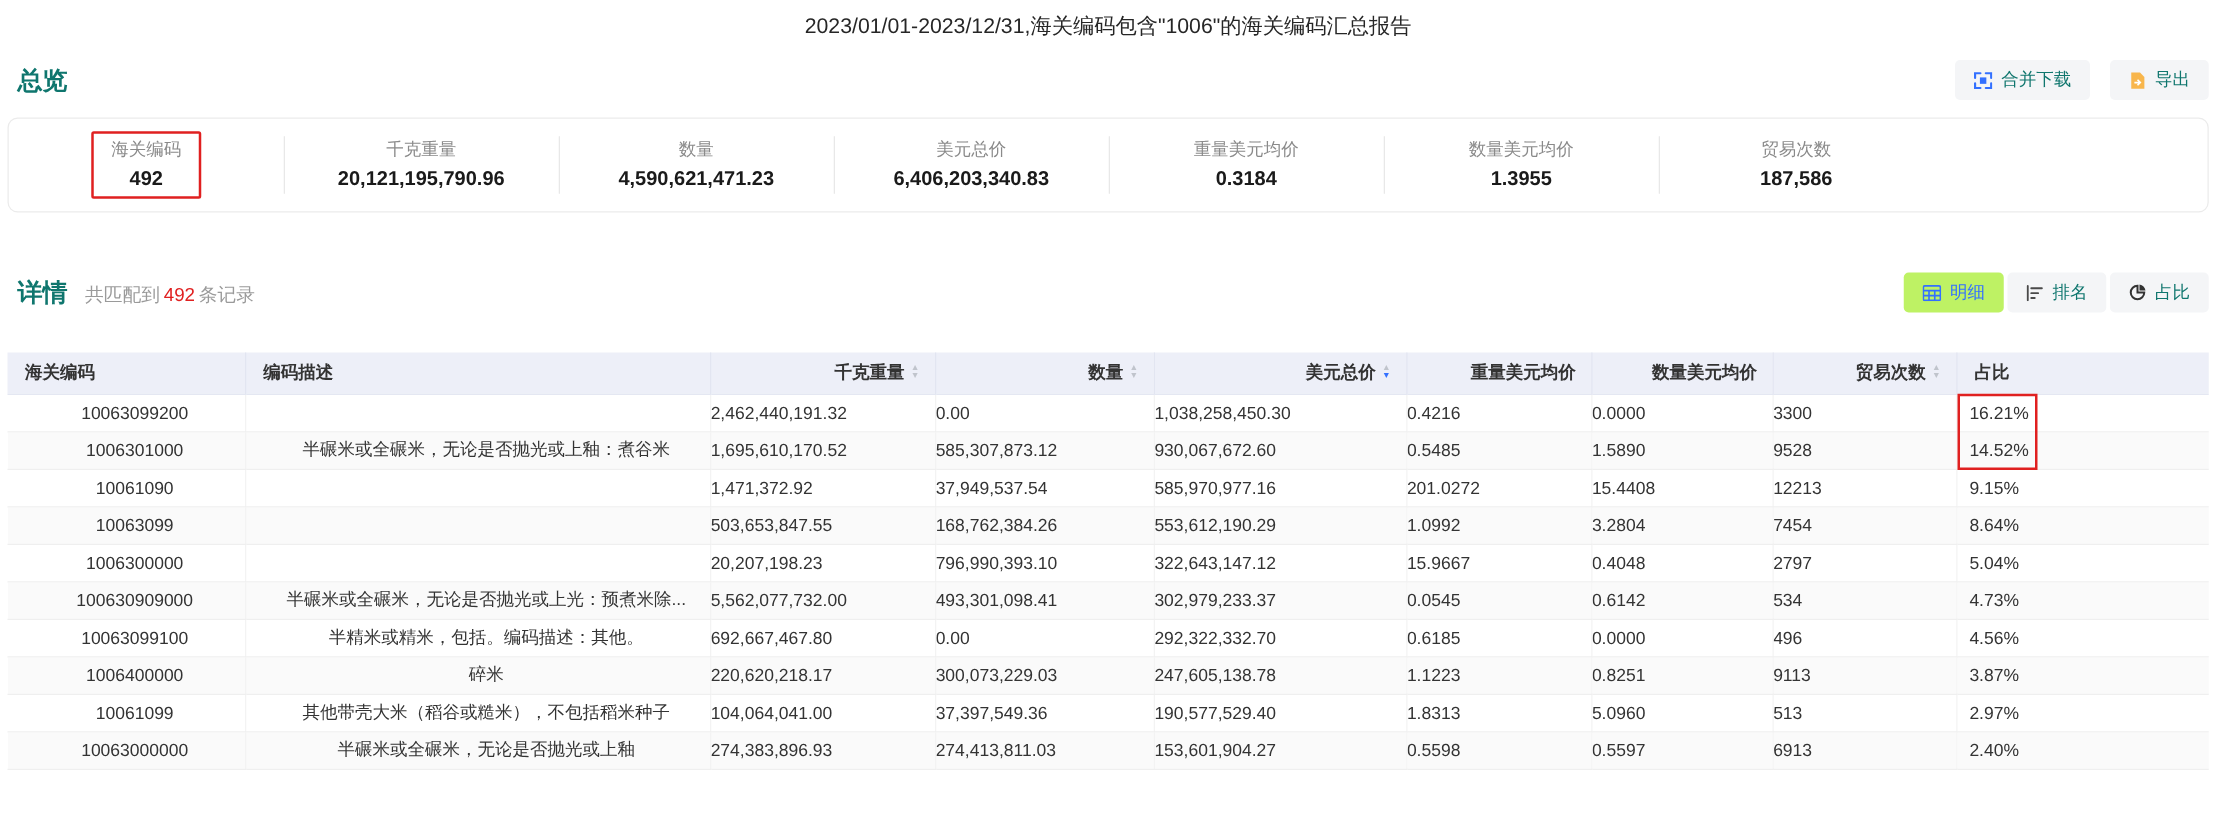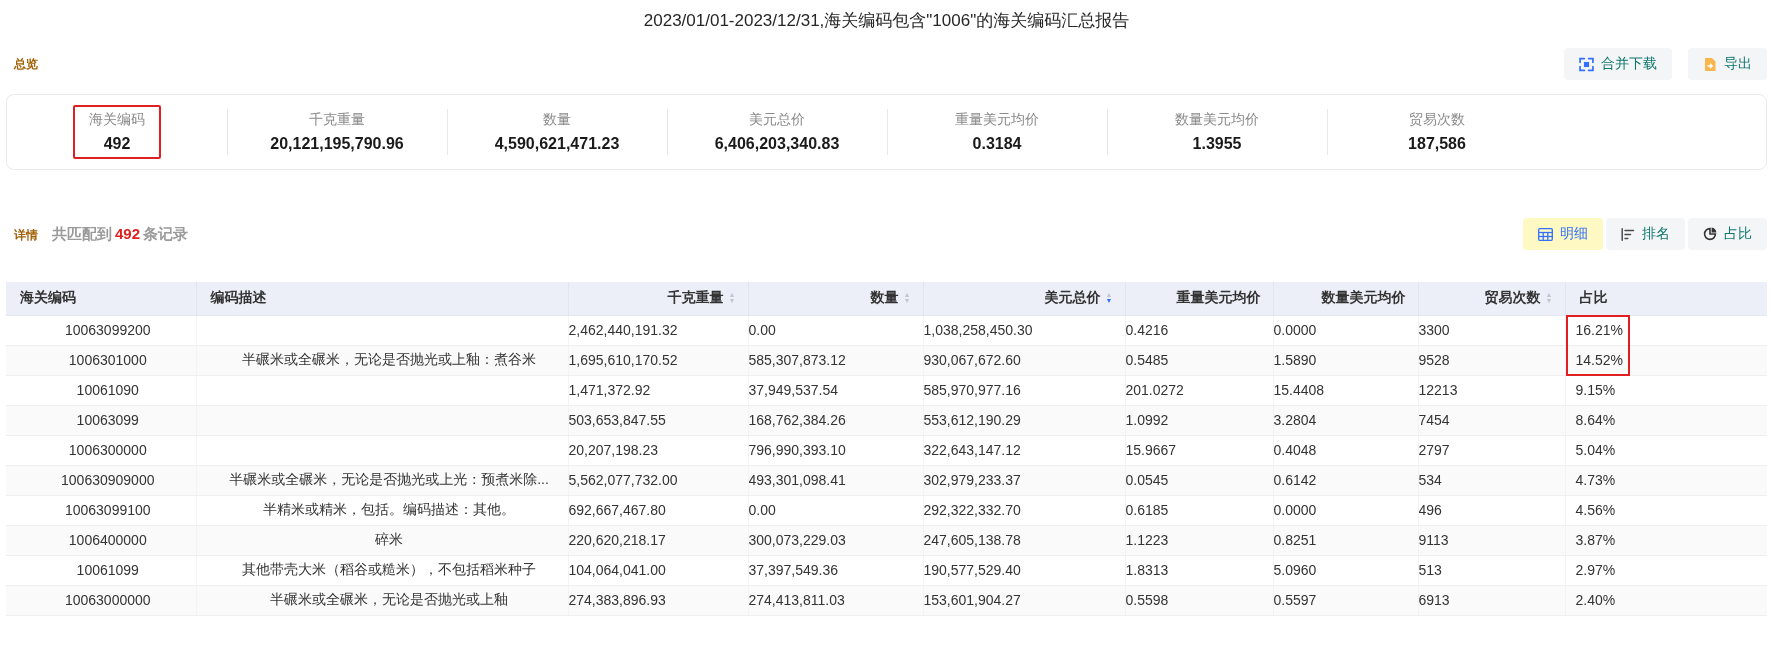--- a/index.html
+++ b/index.html
@@ -6,44 +6,44 @@
   html,body { margin:0; padding:0; }
   body {
     width:1773px; height:667px; overflow:hidden; background:#fff;
     font-family:"Liberation Sans","DejaVu Sans",sans-serif; color:#333;
   }
   .page { padding:0 6px; }
 
   .report-title { text-align:center; font-size:17px; color:#262626; padding-top:9px; height:26px; }
 
   .section-row { display:flex; justify-content:space-between; align-items:center; margin-top:22px; padding-left:8px; }
-  .section-heading { font-size:12px; font-weight:bold; color:#a16207; }
+  .section-heading { font-size:20px; font-weight:bold; color:#0f766e; }
 
   .top-actions { display:flex; gap:16px; }
   .action-btn, .switch-btn {
     height:32px; padding:0 15px; background:#f4f5f7; border:none; border-radius:4px;
     font-size:14px; color:#0f766e; display:inline-flex; align-items:center; gap:7px;
     cursor:pointer; font-family:inherit; white-space:nowrap;
   }
 
   .overview-card { margin-top:14px; border:1px solid #ebebeb; border-radius:8px; height:76px; display:flex; align-items:center; }
   .stats { display:flex; width:100%; }
   .stat { width:220px; position:relative; display:flex; align-items:center; justify-content:center; height:76px; }
   .stat + .stat::before { content:""; position:absolute; left:0; top:50%; transform:translateY(-50%); height:46px; width:1px; background:#e8e8e8; }
   .stat-inner { text-align:center; padding:4px 14px; border:2px solid transparent; border-radius:2px; }
   .stat-inner.hl { border-color:#e02020; }
   .stat-label { font-size:14px; color:#8a8a8a; }
   .stat-value { font-size:16px; font-weight:bold; color:#1a1a1a; margin-top:6px; }
 
   .details-row { display:flex; justify-content:space-between; align-items:center; margin-top:48px; padding-left:8px; }
   .details-left { display:flex; align-items:baseline; gap:14px; }
-  .match-text { font-size:15px; color:#9a9a9a;font-weight:bold; }
+  .match-text { font-size:15px; color:#9a9a9a; }
   .match-count { color:#e02020; padding:0 3px; }
   .view-switch { display:flex; gap:3px; }
-  .switch-btn.active { background:#fef9c3; color:#3370ff; }
+  .switch-btn.active { background:#bef264; color:#3370ff; }
 
   .table-wrap { position:relative; margin-top:32px; }
   table { border-collapse:collapse; table-layout:fixed; width:1761px; font-size:14px; }
   thead th { background:#edeff8; height:33px; font-weight:bold; color:#333;
              border-right:1px solid #e2e5f1; border-bottom:1px solid #e4e7f2; padding:0; }
   thead th:last-child { border-right:none; }
   .hcell { display:flex; align-items:center; height:100%; }
   .hcell.r { justify-content:flex-end; padding-right:12px; }
   .hcell.l { justify-content:flex-start; padding-left:14px; }
   .sort { display:inline-flex; flex-direction:column; margin-left:5px; }

